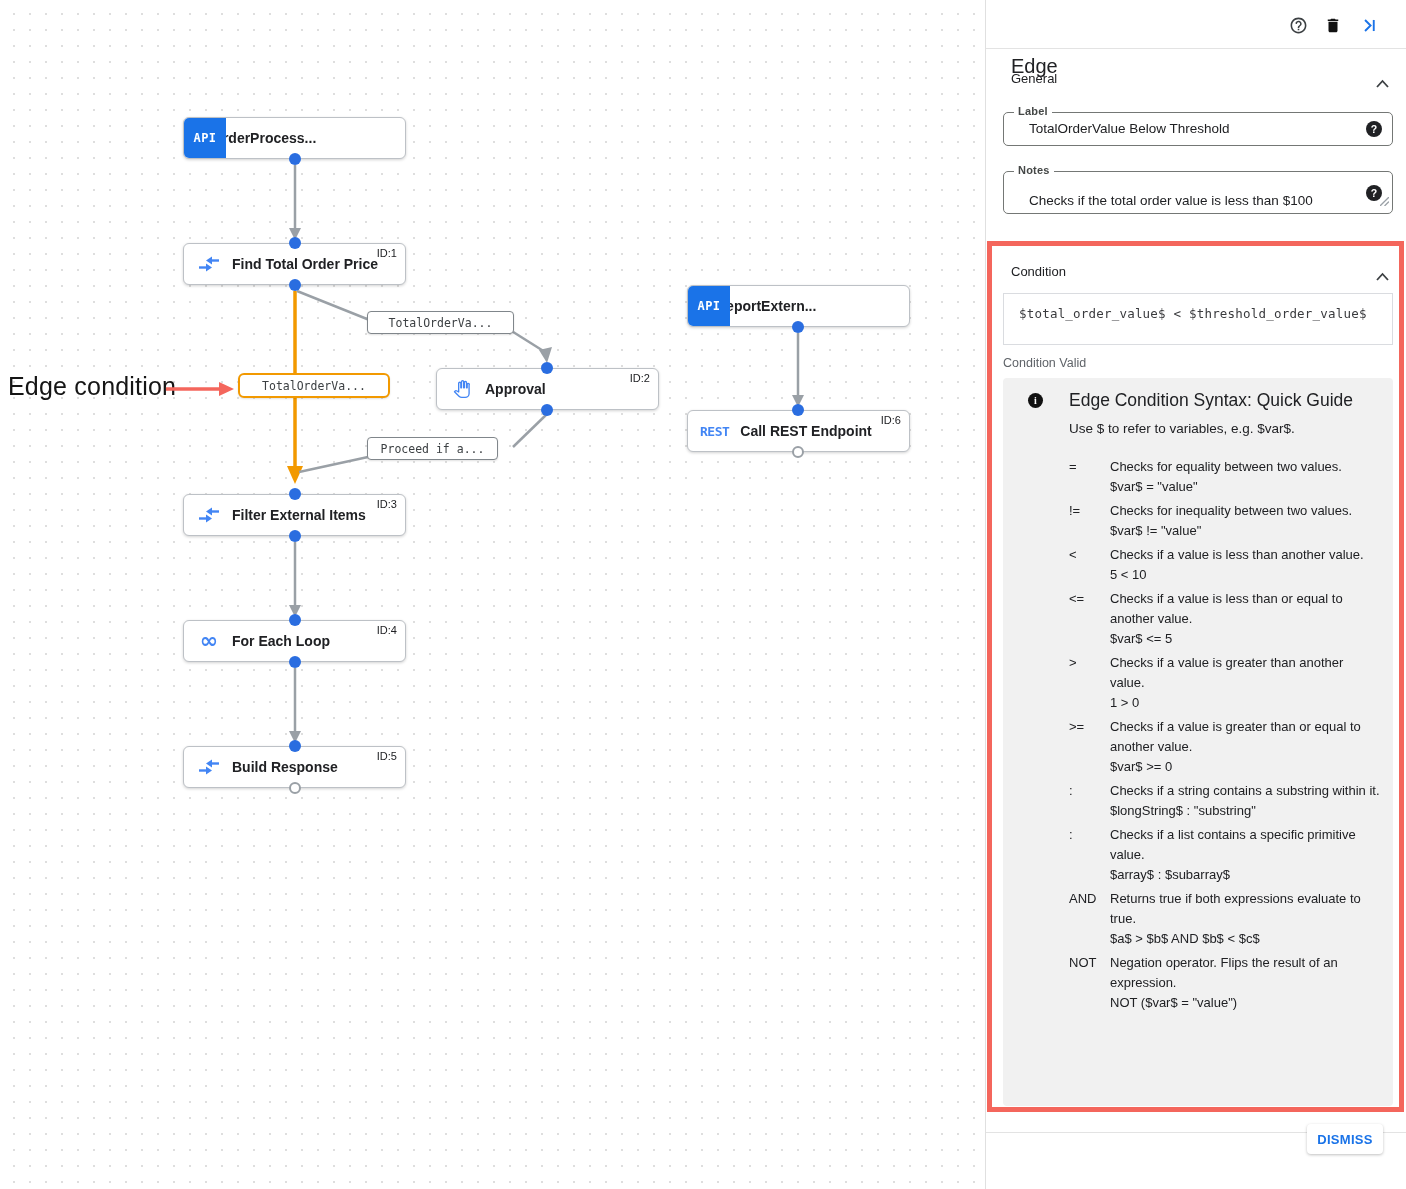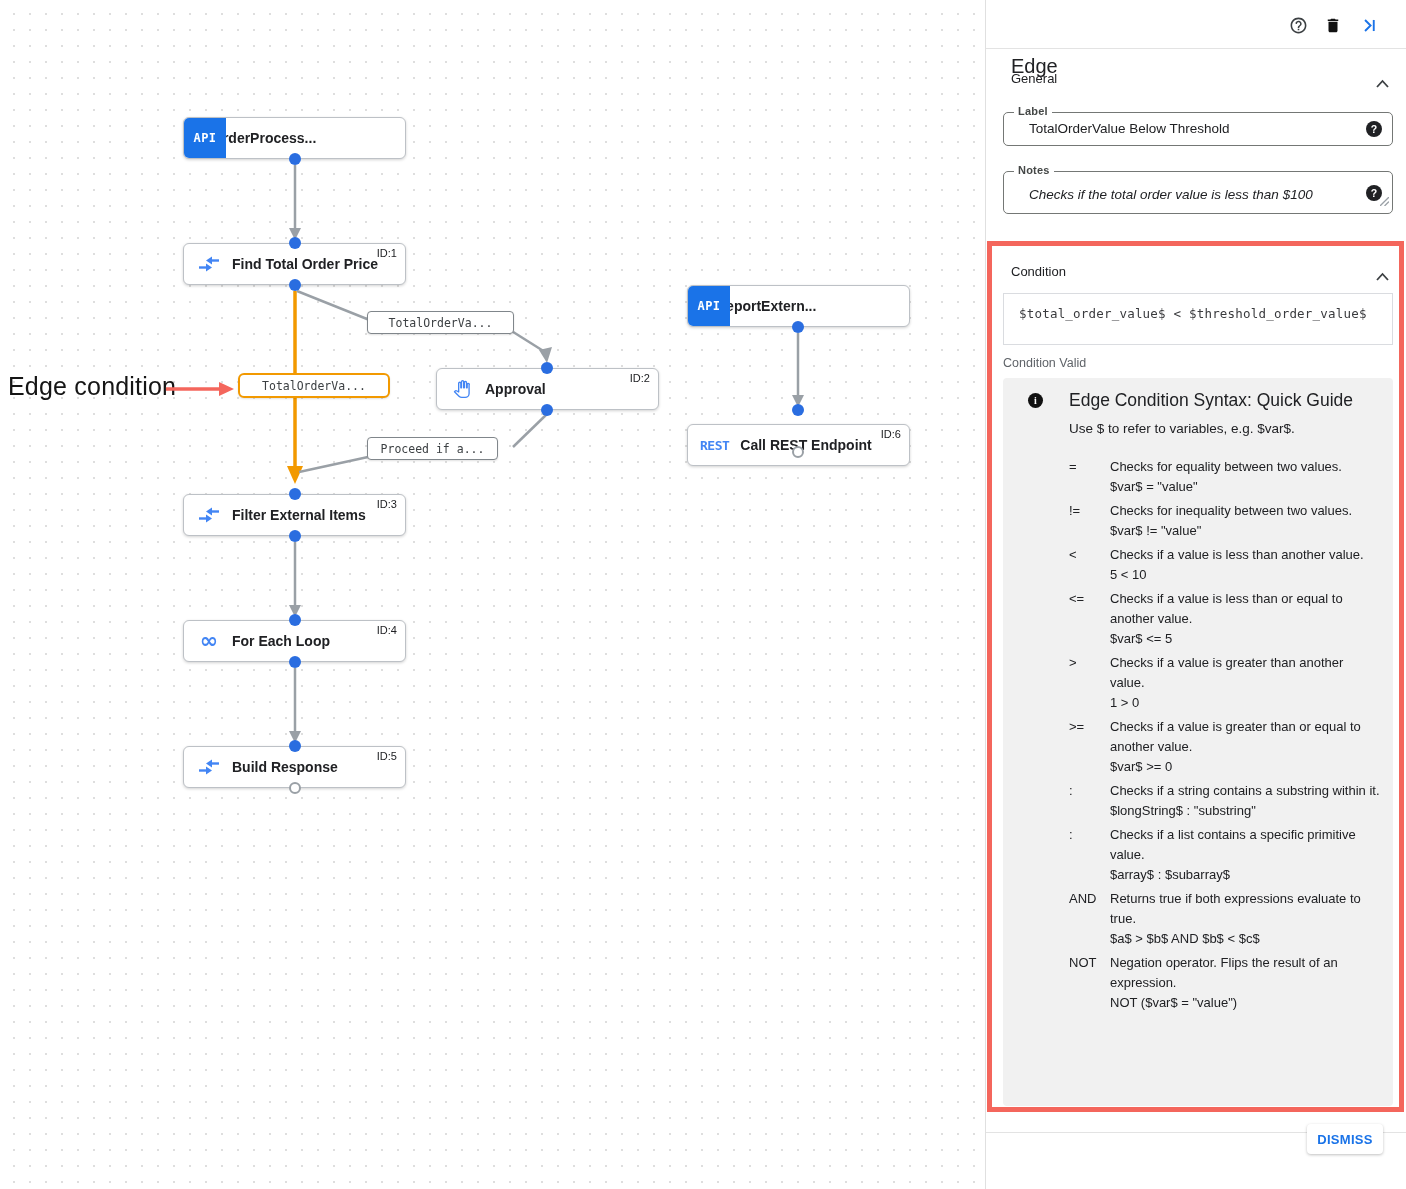--- a/index.html
+++ b/index.html
@@ -165,21 +165,21 @@
       </span>
       <span class="node-title">Approval</span>
       <span class="node-id">ID:2</span>
     </div>
 
     <div class="node api-node" style="left:687px;top:285px">
       <div class="api-badge">API</div>
       <span class="node-title">ReportExtern...</span>
     </div>
 
-    <div class="node icon-node" style="left:687px;top:424px">
+    <div class="node icon-node" style="left:687px;top:410px">
       <span class="rest-badge">REST</span>
       <span class="node-title">Call REST Endpoint</span>
       <span class="node-id">ID:6</span>
     </div>
 
     <div class="node icon-node" style="left:183px;top:494px">
       <span class="task-icon">
         <svg width="22" height="16" viewBox="0 0 22 16">
           <line x1="1" y1="11.5" x2="9" y2="11.5" stroke="#4285F4" stroke-width="2.4"></line>
           <polygon points="8,7.5 8,15.5 14,11.5" fill="#4285F4"></polygon>
@@ -269,21 +269,21 @@
     </span>
 
     <div class="outlined-field" style="top:112px;height:34px">
       <span class="field-legend">Label</span>
       <input class="field-input" style="margin: 8px 0px 0px 13px;" value="TotalOrderValue Below Threshold">
       <span class="help-badge" style="top:8px">?</span>
     </div>
 
     <div class="outlined-field" style="top:171px;height:43px">
       <span class="field-legend">Notes</span>
-      <textarea class="field-input" style="margin: 15px 0px 0px 13px; height: 28px; font-style: italic;">Checks if the total order value is less than $100</textarea>
+      <textarea class="field-input" style="margin: 21px 0px 0px 13px; height: 28px;">Checks if the total order value is less than $100</textarea>
       <span class="help-badge" style="top:13px">?</span>
       <span id="notes-resize">
         <svg width="9" height="9">
             <line x1="0" y1="9" x2="9" y2="0" stroke="#9AA0A6" stroke-width="1.3"></line>
             <line x1="4.5" y1="9" x2="9" y2="4.5" stroke="#9AA0A6" stroke-width="1.3"></line>
           </svg>
       </span>
     </div>
 
     <div id="highlight-rect"></div>

